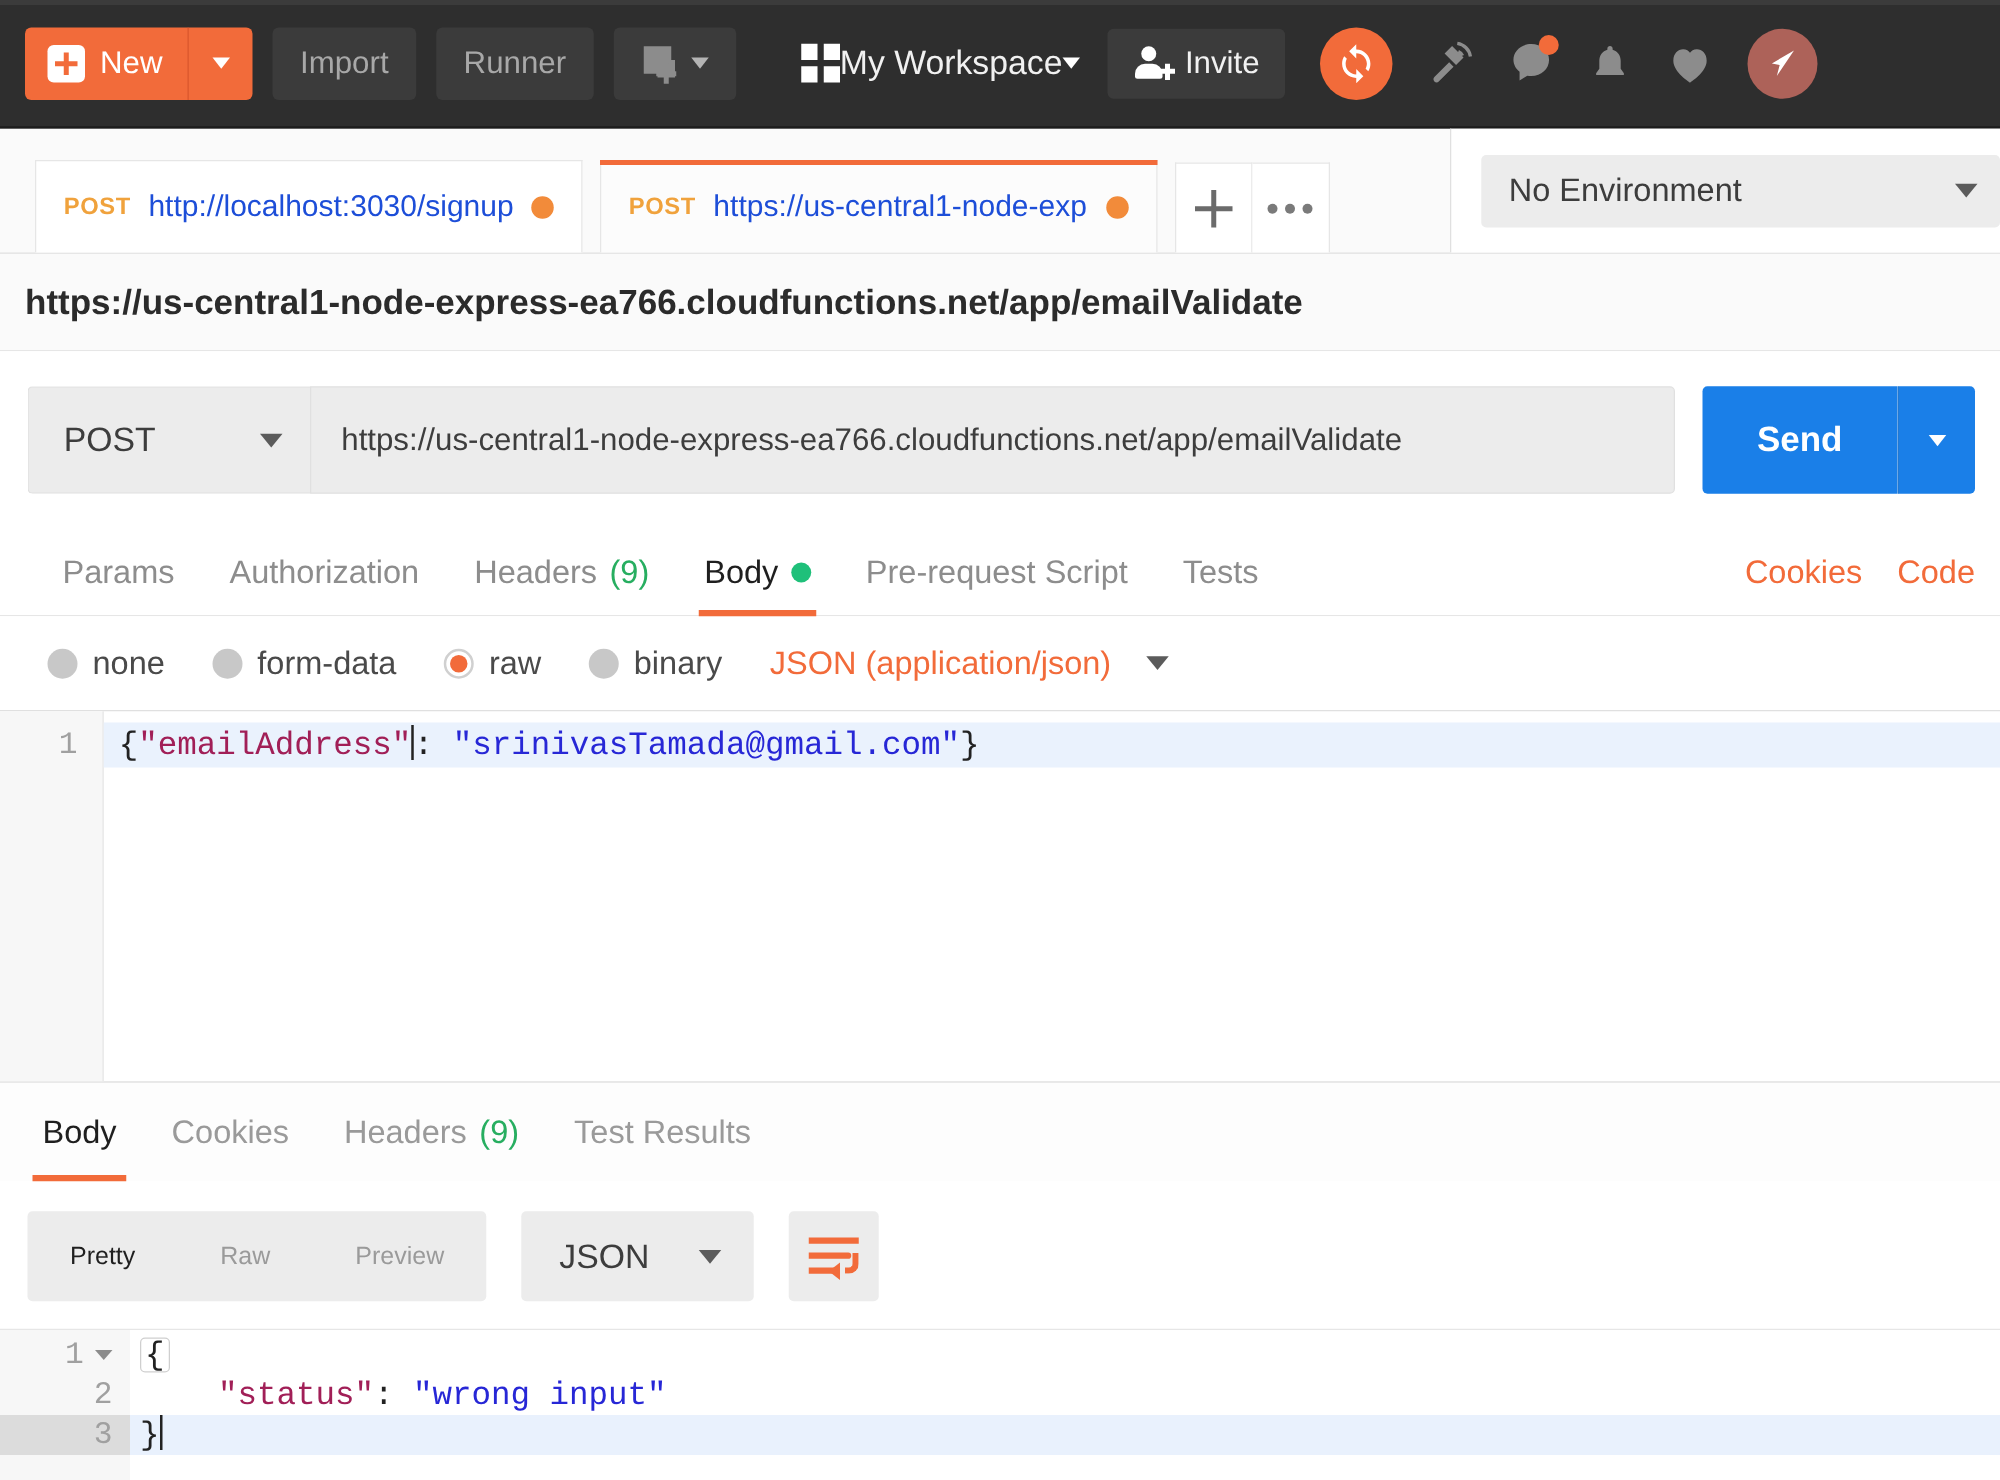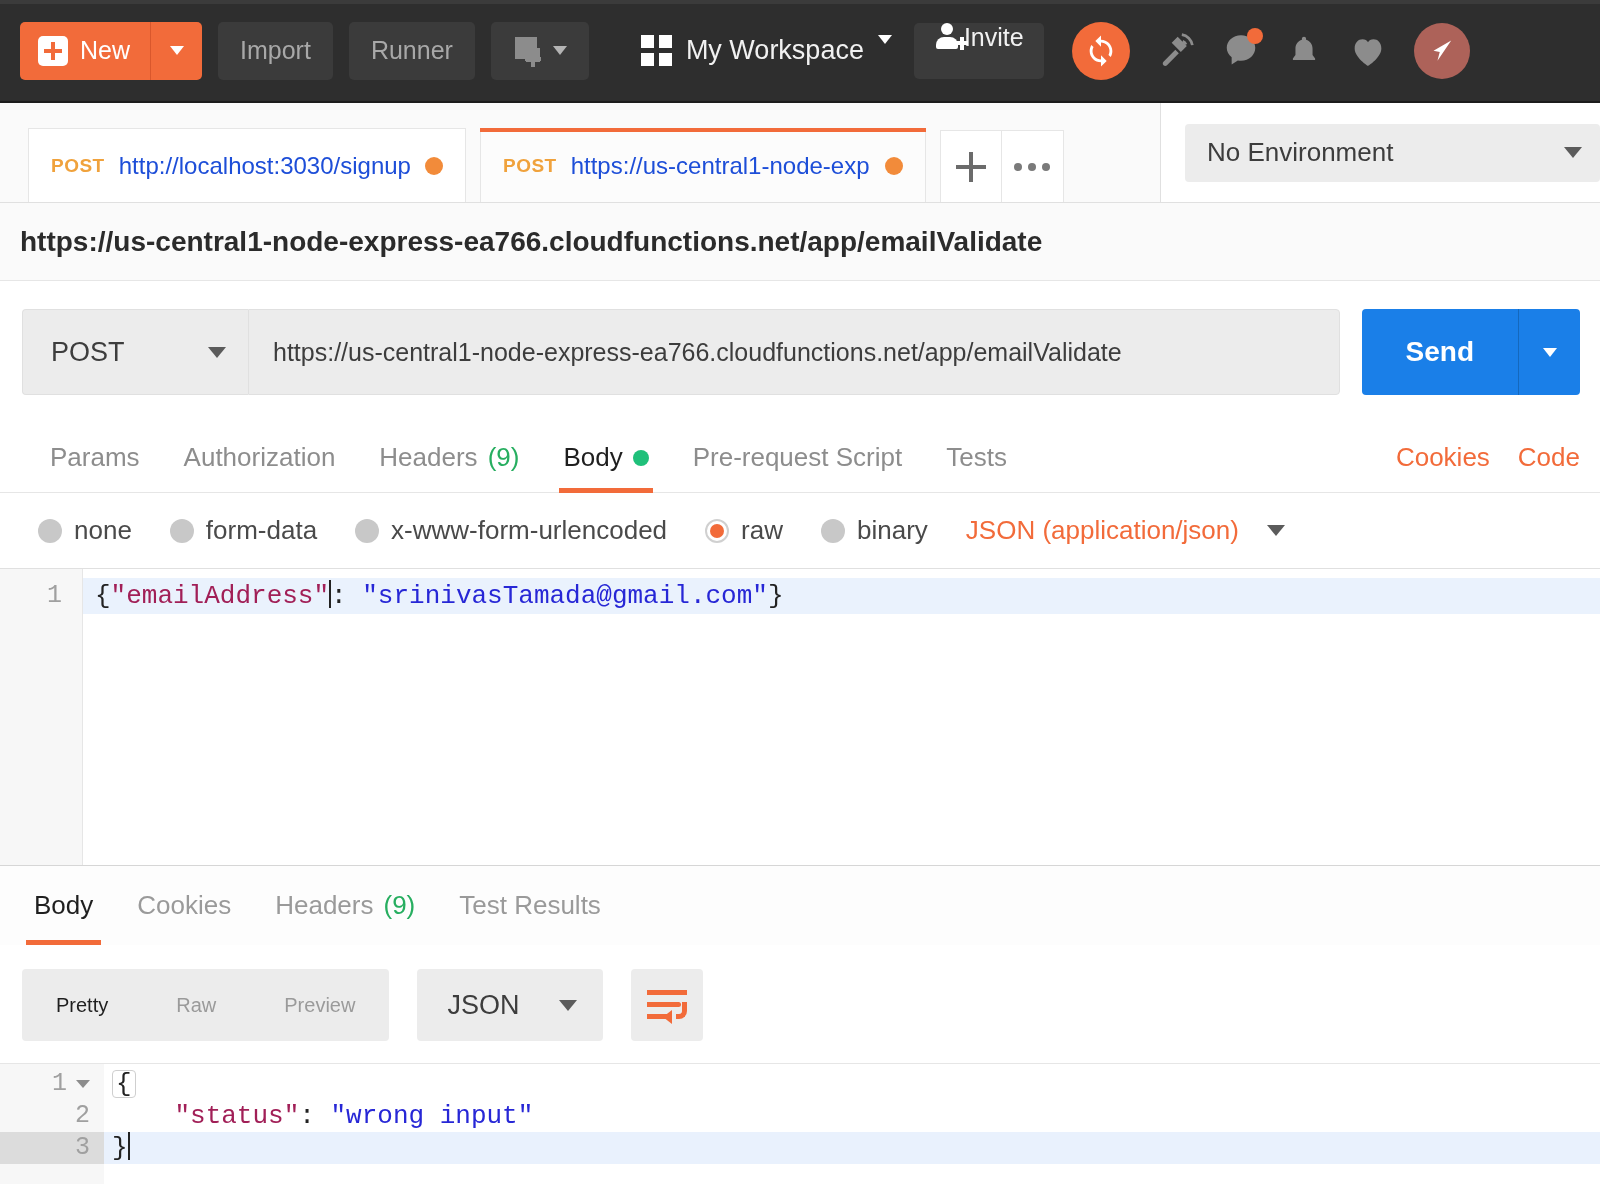--- a/index.html
+++ b/index.html
@@ -66,27 +66,27 @@
     height: 58px; width: 98px; background: #3b3b3b; border-radius: 5px;
     margin-left: 16px; display:flex; align-items:center; justify-content:center; gap:6px;
     cursor: pointer;
   }
   .coll-glyph { position: relative; width: 34px; height: 34px; }
   .coll-glyph .sq1 { position:absolute; left:2px; top:3px; width:22px; height:22px; background:#8c8c8c; }
   .coll-glyph .sq2 { position:absolute; left:13px; top:14px; width:14px; height:14px; background:#8c8c8c; }
   .coll-glyph .pl-v { position:absolute; left:18px; top:17px; width:4px; height:16px; background:#8c8c8c; }
   .coll-glyph .pl-h { position:absolute; left:12px; top:23px; width:16px; height:4px; background:#8c8c8c; }
 
-  .ws-group { display: flex; align-items: flex-start; gap: 14px; margin-left: 52px; cursor: pointer; }
+  .ws-group { display: flex; align-items: center; margin-left: 52px; cursor: pointer; }
   .grid-icon { display: grid; grid-template-columns: 13px 13px; grid-template-rows: 13px 13px; gap: 5px; }
   .grid-icon i { background: #fff; display:block; width:13px; height:13px; }
   .ws-label { color: #f1f1f1; font-size: 27px; }
 
   .invite-btn {
-    display: flex; gap: 0; height: 56px;
+    display: flex; align-items: center; gap: 12px; height: 56px;
     background: #3b3b3b; border-radius: 5px; padding: 0 20px;
     margin-left: 22px; cursor: pointer;
   }
   .invite-label { color: #f1f1f1; font-size: 25px; }
   .person-add { position: relative; width: 30px; height: 28px; }
   .person-add .head { position:absolute; left:7px; top:0; width:12px; height:12px; border-radius:50%; background:#fff; }
   .person-add .body { position:absolute; left:2px; top:14px; width:22px; height:12px; border-radius:8px 8px 2px 2px; background:#fff; }
   .person-add .pv { position:absolute; right:0px; top:14px; width:4px; height:13px; background:#fff; }
   .person-add .ph { position:absolute; right:-4px; top:18px; width:13px; height:4px; background:#fff; }
 
@@ -503,24 +503,20 @@
 <div class="bodytype-row">
   <div class="radio-item">
     <span class="radio"></span>
     <span class="radio-label">none</span>
   </div>
   <div class="radio-item">
     <span class="radio"></span>
     <span class="radio-label">form-data</span>
   </div>
   <div class="radio-item">
-    <span class="radio"></span>
-    <span class="radio-label">x-www-form-urlencoded</span>
-  </div>
-  <div class="radio-item">
     <span class="radio checked">
         <i></i>
       </span>
     <span class="radio-label">raw</span>
   </div>
   <div class="radio-item">
     <span class="radio"></span>
     <span class="radio-label">binary</span>
   </div>
   <div class="json-type">

